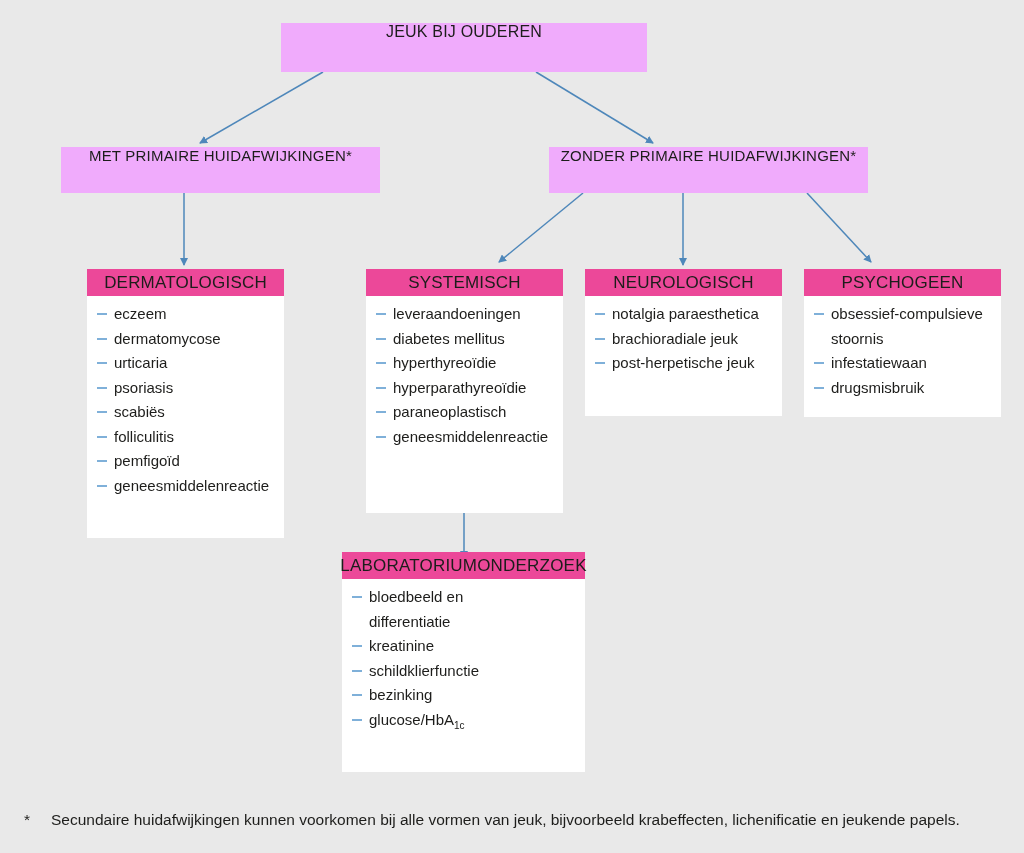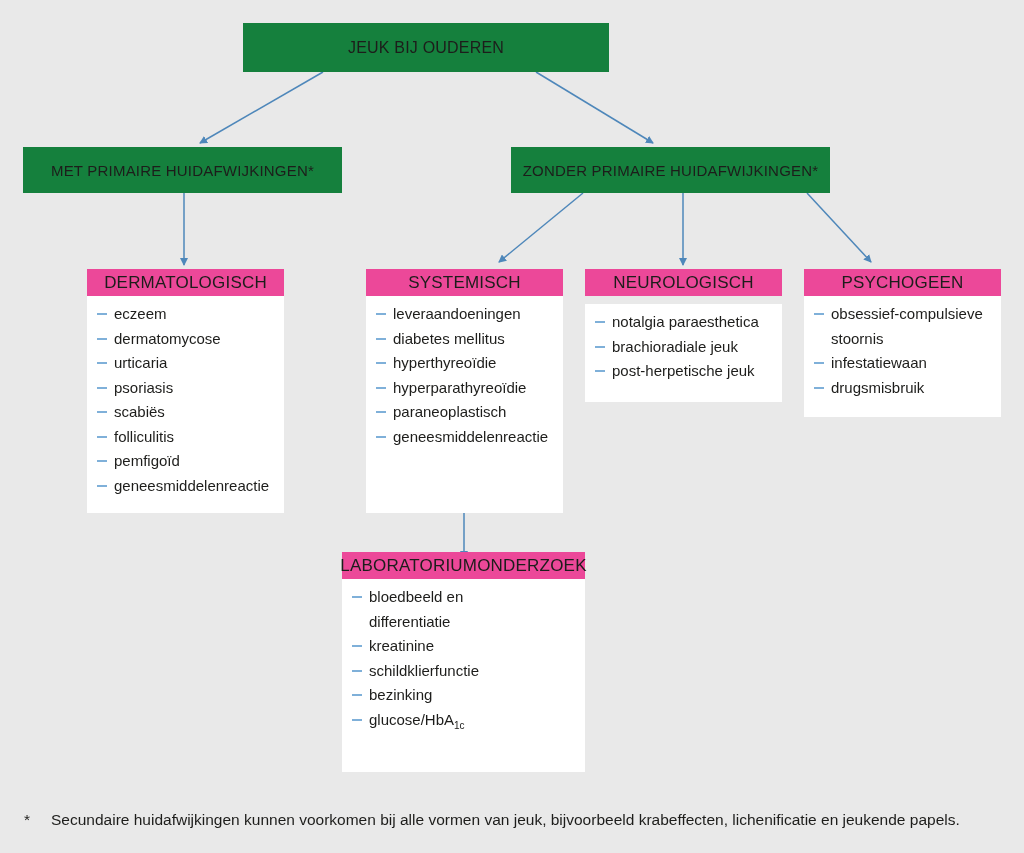--- a/index.html
+++ b/index.html
@@ -11,25 +11,26 @@
     color:#1d1d1b;
     overflow:hidden;
   }
   .arrow-layer {
     position:absolute; left:0; top:0;
     width:1024px; height:853px;
     z-index:0;
   }
   .bluebox {
     position:absolute;
-    background:#15803d;
-    display:flex; align-items:center; justify-content:center;
+    background:#f0abfc;
+    display:flex; align-items:flex-start; justify-content:center;
     text-align:center;
     z-index:1;
     letter-spacing:0.2px;
+    margin-left:38px;
   }
   .rootbox   { left:243px; top:23px;  width:366px; height:49px; font-size:16px; }
   .l2box     { top:147px; width:319px; height:46px; font-size:15px; }
   .l2-left   { left:23px; }
   .l2-right  { left:511px; }
   .col { position:absolute; width:197px; z-index:1; }
   .col-derm  { left:87px;  top:269px; }
   .col-syst  { left:366px; top:269px; }
   .col-neur  { left:585px; top:269px; }
   .col-psy   { left:804px; top:269px; }
@@ -38,23 +39,23 @@
     background:#ec4899;
     height:27px;
     display:flex; align-items:center; justify-content:center;
     font-size:17px; letter-spacing:0.2px;
   }
   .col-body {
     background:#ffffff;
     padding:6px 6px 0 10px;
     box-sizing:border-box;
   }
-  .body-derm { height:217px; }
+  .body-derm { height:242px; }
   .body-syst { height:217px; }
-  .body-neur { height:98px;margin-top:8px;  }
+  .body-neur { height:120px;  }
   .body-psy  { height:121px; }
   .body-lab  { height:193px; }
   .item { display:flex; align-items:flex-start; font-size:15px; line-height:24.5px; }
   .dash {
     flex:none;
     width:10px; height:2px;
     background:#7fb0d9;
     margin-top:11px; margin-right:7px;
   }
   .txt { white-space:pre-line; }

